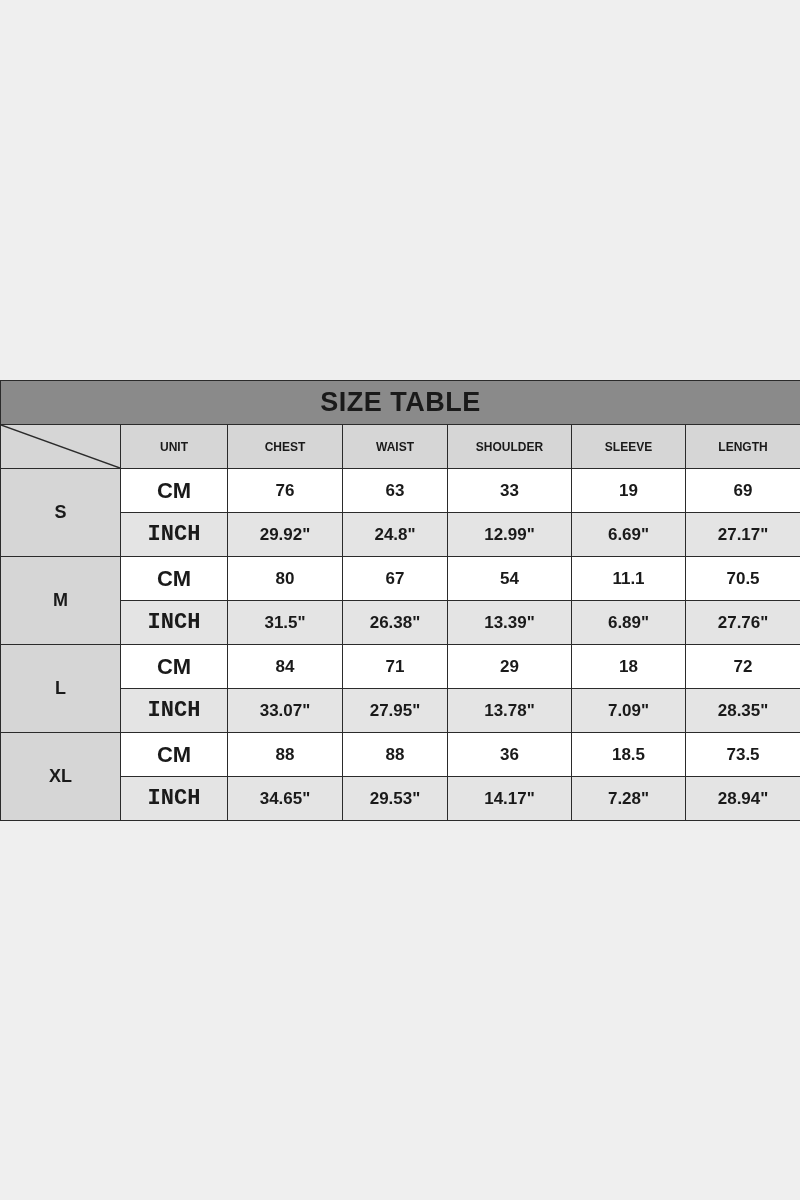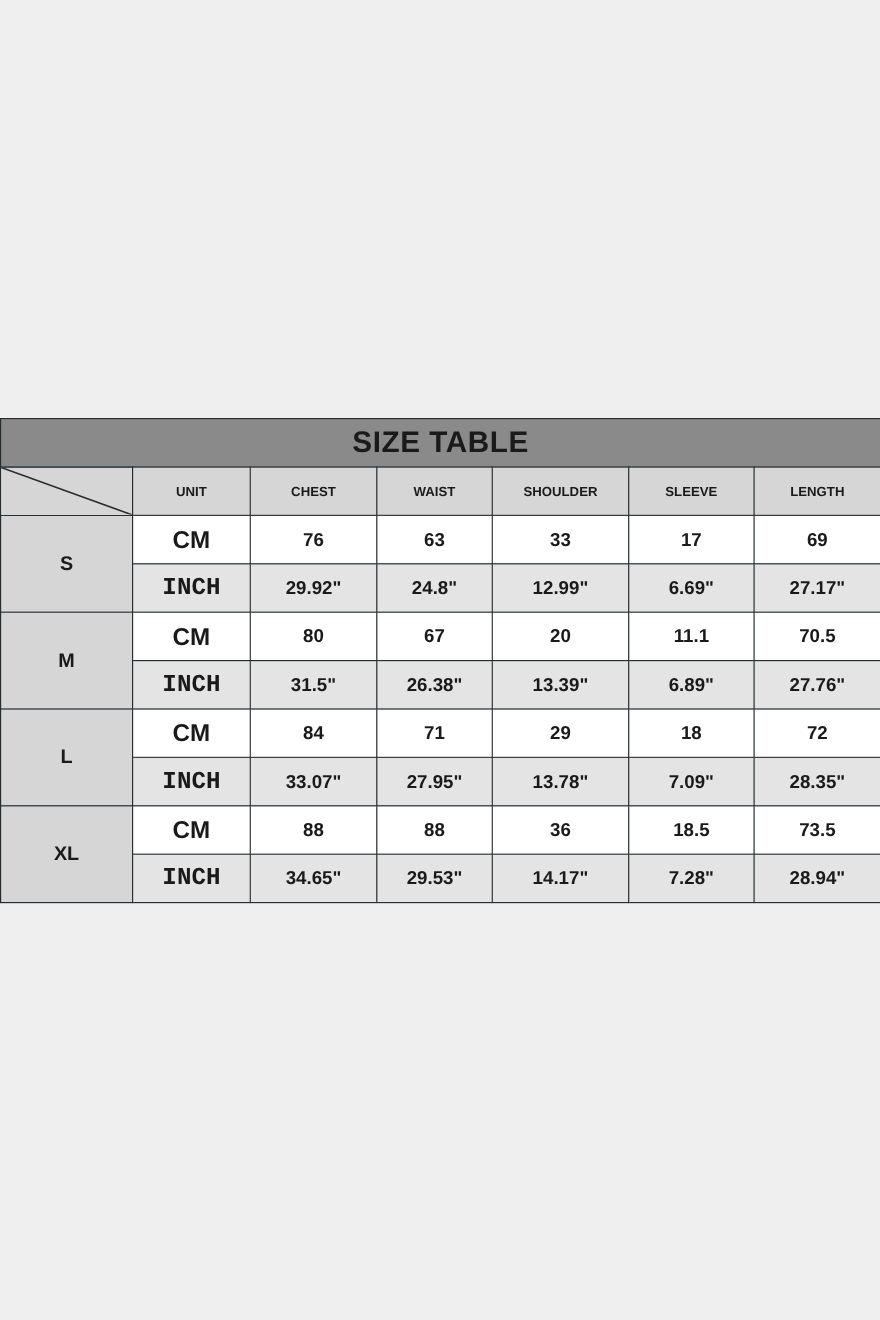--- a/index.html
+++ b/index.html
@@ -19,21 +19,21 @@
     position: absolute;
     left: 0;
     top: 380px;
     width: 800px;
   }
 
   table.size-table {
     border-collapse: collapse;
     width: 800px;
     table-layout: fixed;
-    background: #0369a1;
+    background: #737373;
   }
 
   table.size-table td,
   table.size-table th {
     border: 1px solid #2b2b2b;
     text-align: center;
     vertical-align: middle;
     font-weight: bold;
     color: #1a1a1a;
     padding: 0;
@@ -128,38 +128,38 @@
         <td>SLEEVE</td>
         <td>LENGTH</td>
       </tr>
 
       <tr>
         <td class="size-cell" rowspan="2">S</td>
         <td class="unit-cell">CM</td>
         <td class="val-cell">76</td>
         <td class="val-cell">63</td>
         <td class="val-cell">33</td>
-        <td class="val-cell">17</td>
+        <td class="val-cell">19</td>
         <td class="val-cell">69</td>
       </tr>
       <tr>
         <td class="unit-cell shaded">INCH</td>
         <td class="val-cell shaded">29.92"</td>
         <td class="val-cell shaded">24.8"</td>
         <td class="val-cell shaded">12.99"</td>
         <td class="val-cell shaded">6.69"</td>
         <td class="val-cell shaded">27.17"</td>
       </tr>
 
       <tr>
         <td class="size-cell" rowspan="2">M</td>
         <td class="unit-cell">CM</td>
         <td class="val-cell">80</td>
         <td class="val-cell">67</td>
-        <td class="val-cell">20</td>
+        <td class="val-cell">54</td>
         <td class="val-cell">11.1</td>
         <td class="val-cell">70.5</td>
       </tr>
       <tr>
         <td class="unit-cell shaded">INCH</td>
         <td class="val-cell shaded">31.5"</td>
         <td class="val-cell shaded">26.38"</td>
         <td class="val-cell shaded">13.39"</td>
         <td class="val-cell shaded">6.89"</td>
         <td class="val-cell shaded">27.76"</td>

